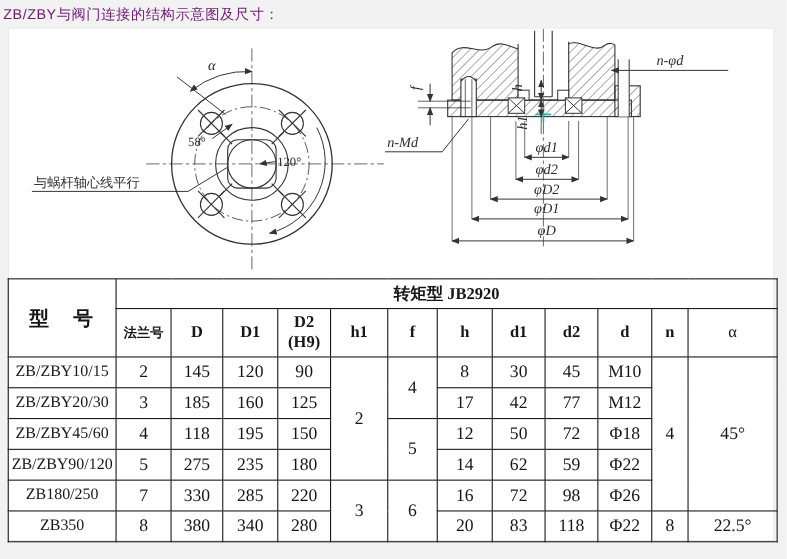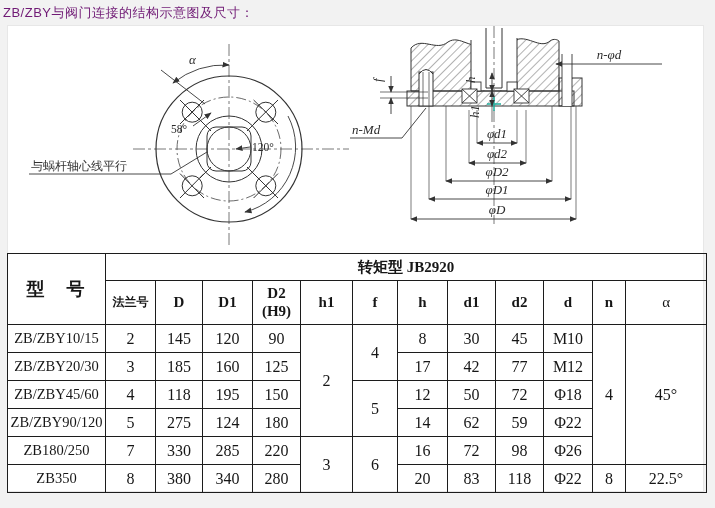--- a/index.html
+++ b/index.html
@@ -276,21 +276,21 @@
       <td class="val" rowspan="2">5</td>
       <td class="val">12</td>
       <td class="val">50</td>
       <td class="val">72</td>
       <td class="val">Φ18</td>
     </tr>
     <tr class="data">
       <td class="model">ZB/ZBY90/120</td>
       <td class="val">5</td>
       <td class="val">275</td>
-      <td class="val">124</td>
+      <td class="val">235</td>
       <td class="val">180</td>
       <td class="val">14</td>
       <td class="val">62</td>
       <td class="val">59</td>
       <td class="val">Φ22</td>
     </tr>
     <tr class="data">
       <td class="model">ZB180/250</td>
       <td class="val">7</td>
       <td class="val">330</td>

